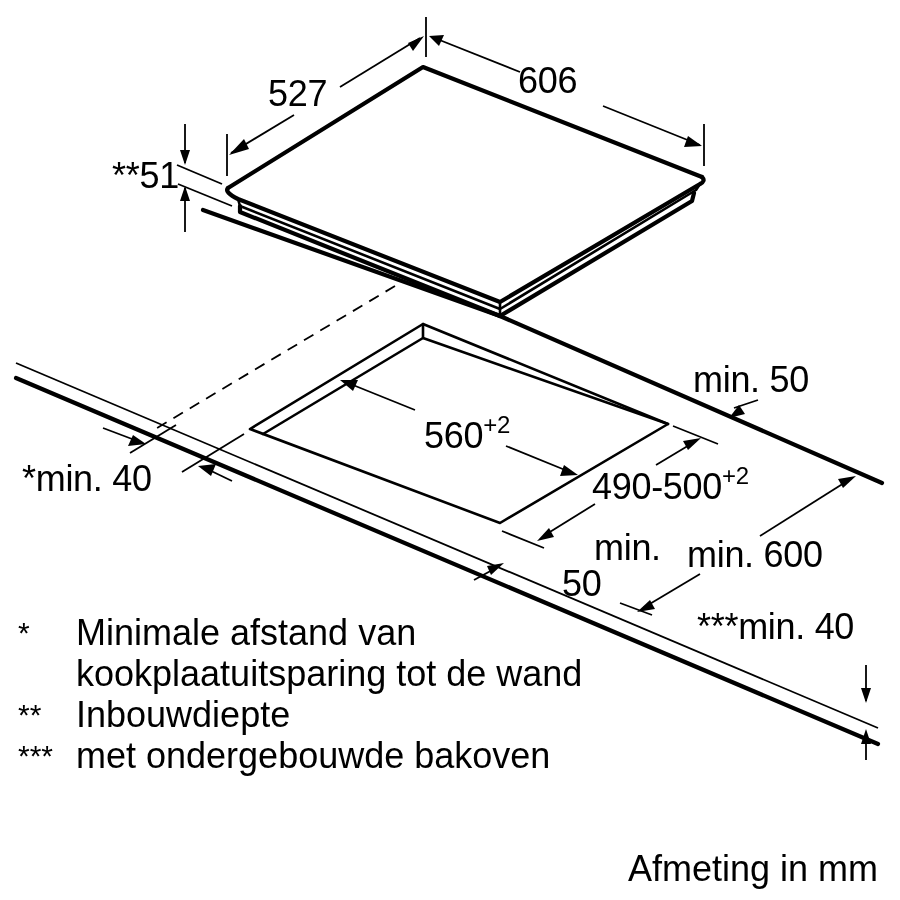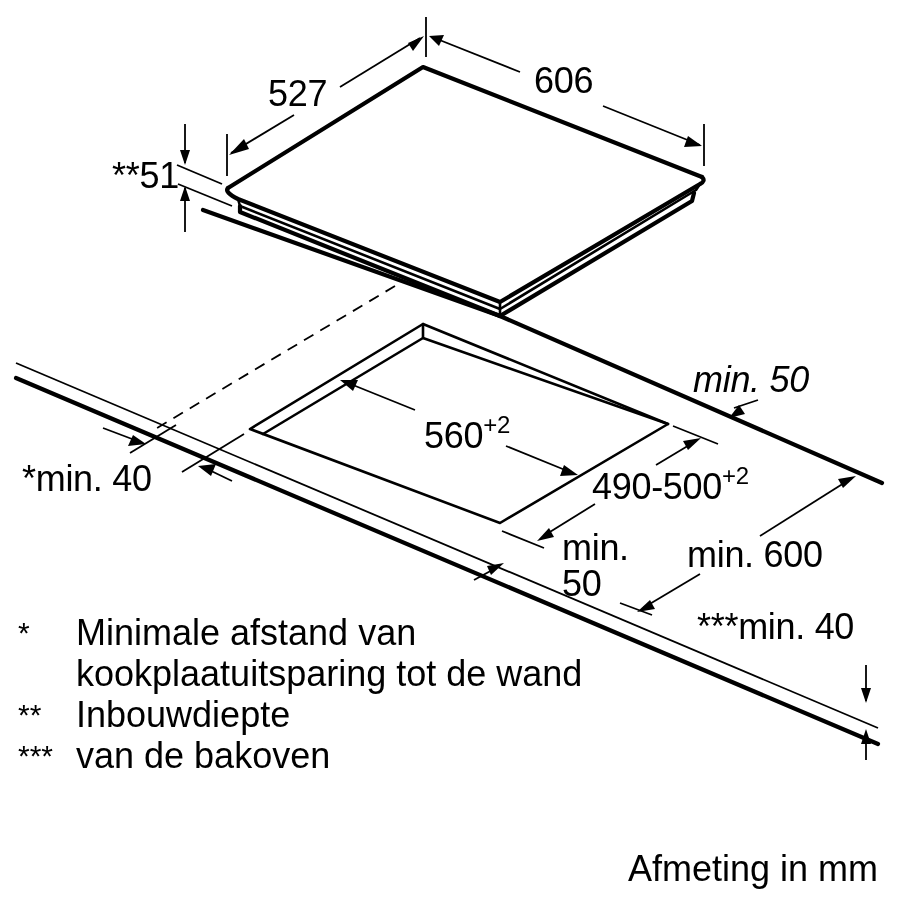--- a/index.html
+++ b/index.html
@@ -177,30 +177,30 @@
 
   <g>
     <line class="thin" x1="866" y1="665" x2="866" y2="701"></line>
     <polygon class="arrowhead" points="866,703 861,688 871,688"></polygon>
     <line class="thin" x1="866" y1="733" x2="866" y2="760"></line>
     <polygon class="arrowhead" points="866,729 861,744 871,744"></polygon>
   </g>
 </svg>
 
 <div class="lbl" style="left:268px; top:76px;">527</div>
-<div class="lbl" style="left:534px; top:63px;text-align:center;">606</div>
+<div class="lbl" style="left:518px; top:63px;text-align:center;">606</div>
 <div class="lbl" style="left:84px; top:158px;margin-left:28px;">**51</div>
 
 <div class="lbl" style="left:424px; top:410px;margin-top:8px;"><span>560</span><sup>+2</sup></div>
 
 <div class="lbl" style="left:592px; top:469px;"><span>490-500</span><sup>+2</sup></div>
 
 <div class="lbl" style="left:22px; top:461px;">*min. 40</div>
-<div class="lbl" style="left:693px; top:362px;font-style:italic;">min. 50</div>
-<div class="lbl" style="left:562px; top:530px;text-align:right;">min.</div>
+<div class="lbl" style="left:693px; top:362px;">min. 50</div>
+<div class="lbl" style="left:594px; top:530px;text-align:right;">min.</div>
 <div class="lbl" style="left:562px; top:566px;">50</div>
 <div class="lbl" style="left:687px; top:537px;">min. 600</div>
 <div class="lbl" style="left:697px; top:609px;">***min. 40</div>
 
 <div class="legend">
   <div class="legend-row">
     <span class="legend-mark">*</span>
     <span class="legend-text">
       <span>Minimale afstand van</span>
       <span>kookplaatuitsparing tot de wand</span>
@@ -208,18 +208,18 @@
   </div>
   <div class="legend-row">
     <span class="legend-mark">**</span>
     <span class="legend-text">
       <span>Inbouwdiepte</span>
     </span>
   </div>
   <div class="legend-row">
     <span class="legend-mark">***</span>
     <span class="legend-text">
-      <span>van de bakoven</span>
+      <span>met ondergebouwde bakoven</span>
     </span>
   </div>
 </div>
 
 <div class="unit-note">Afmeting in mm</div>
 
 </body></html>

